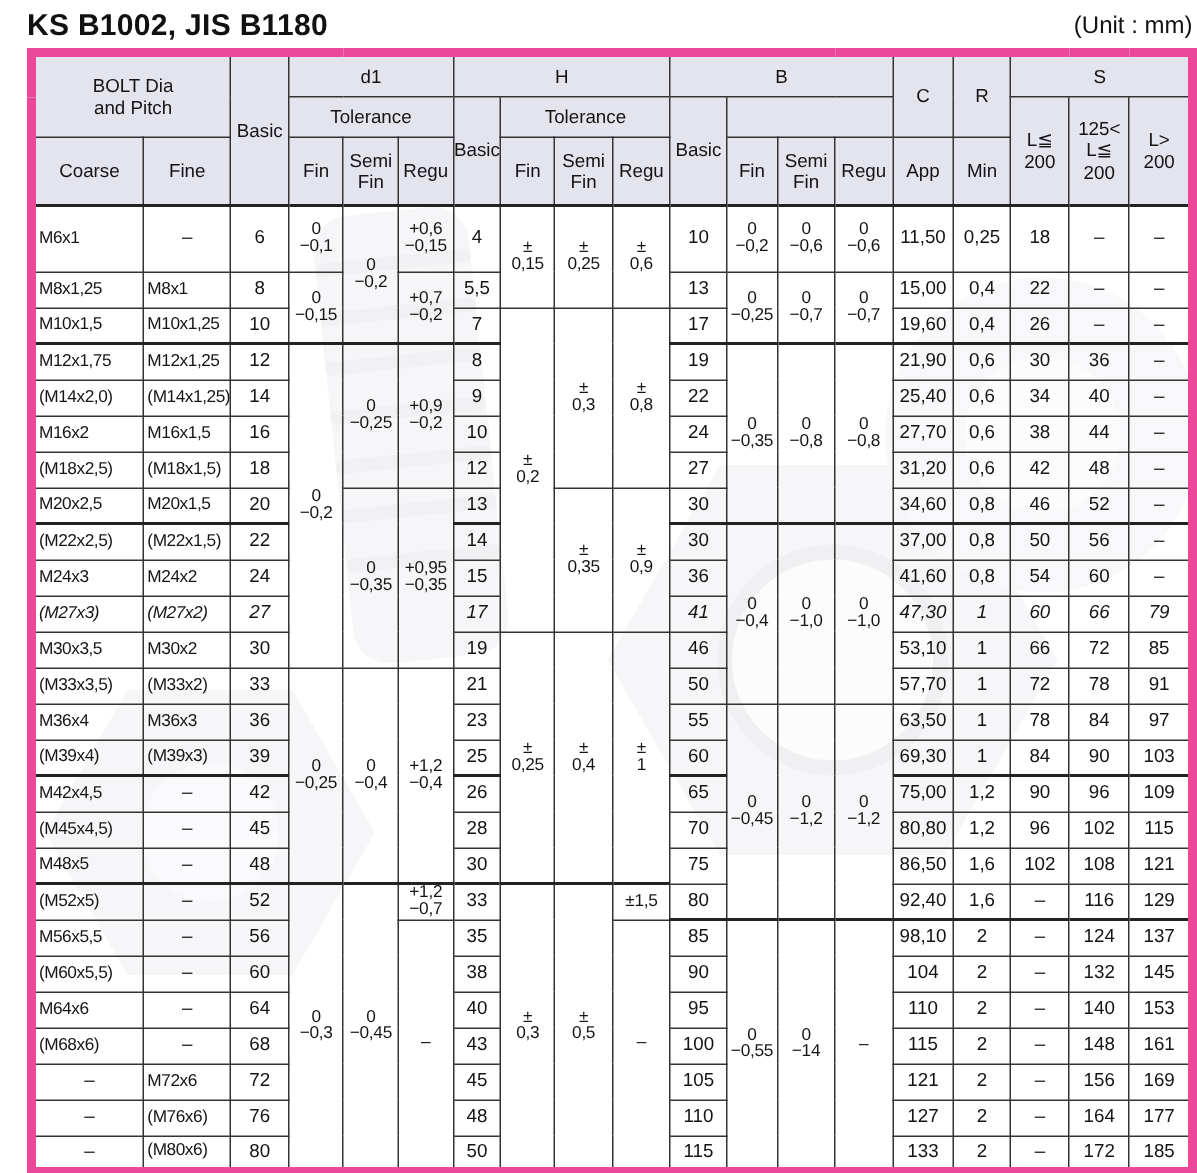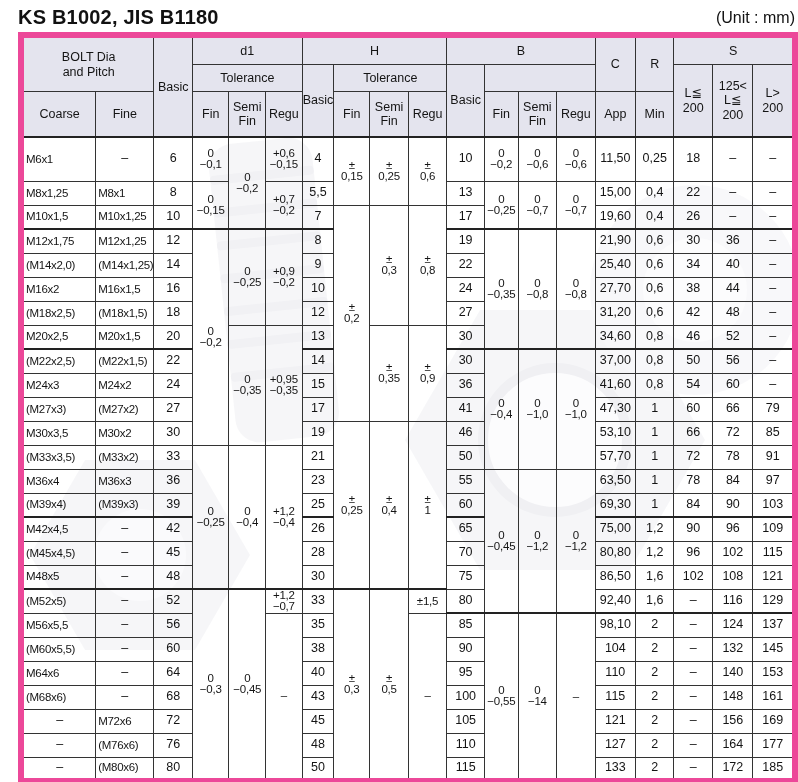--- a/index.html
+++ b/index.html
@@ -309,21 +309,21 @@
         <td class="nm">M24x2</td>
         <td>24</td>
         <td>15</td>
         <td>36</td>
         <td>41,60</td>
         <td>0,8</td>
         <td>54</td>
         <td>60</td>
         <td>–</td>
       </tr>
-      <tr style="height: 24px;">
+      <tr style="height: 24px; font-style: italic;">
         <td class="nm">(M27x3)</td>
         <td class="nm">(M27x2)</td>
         <td>27</td>
         <td>17</td>
         <td>41</td>
         <td>47,30</td>
         <td>1</td>
         <td>60</td>
         <td>66</td>
         <td>79</td>

